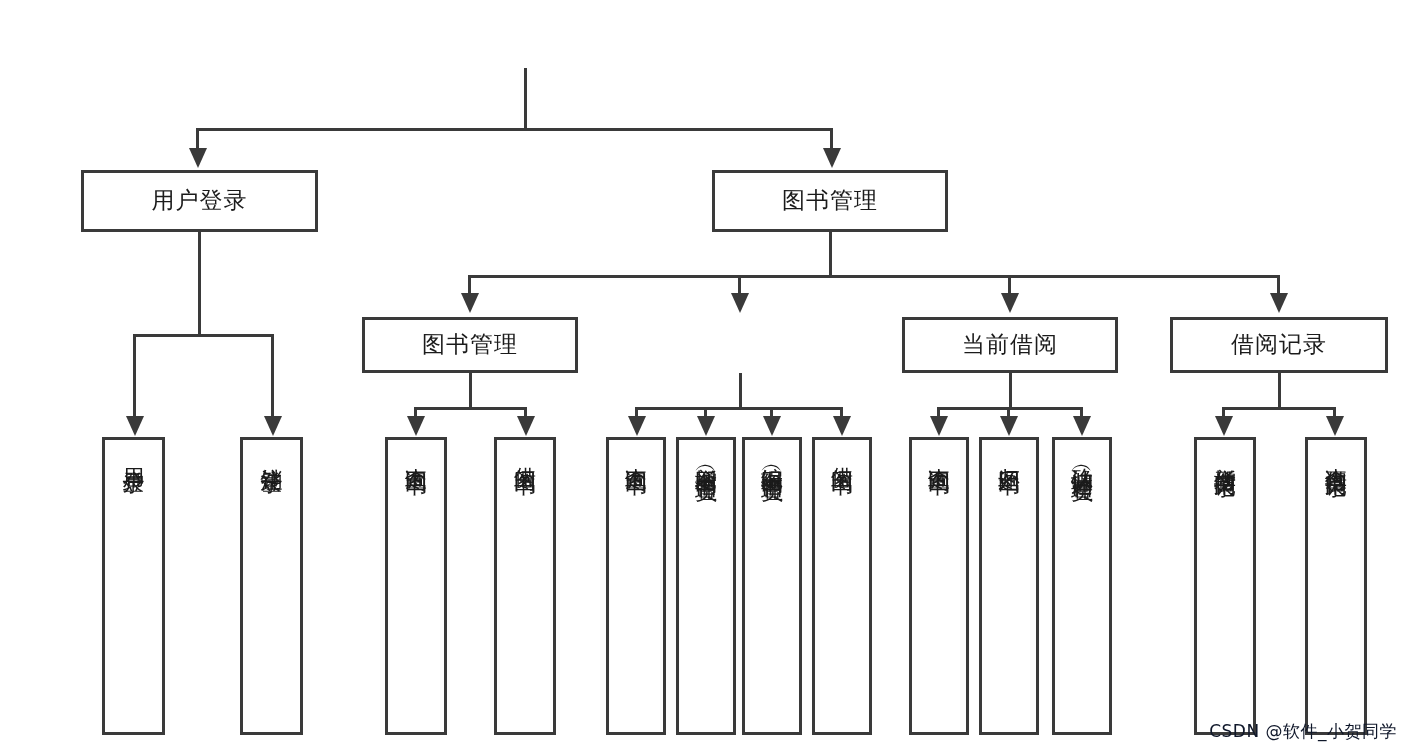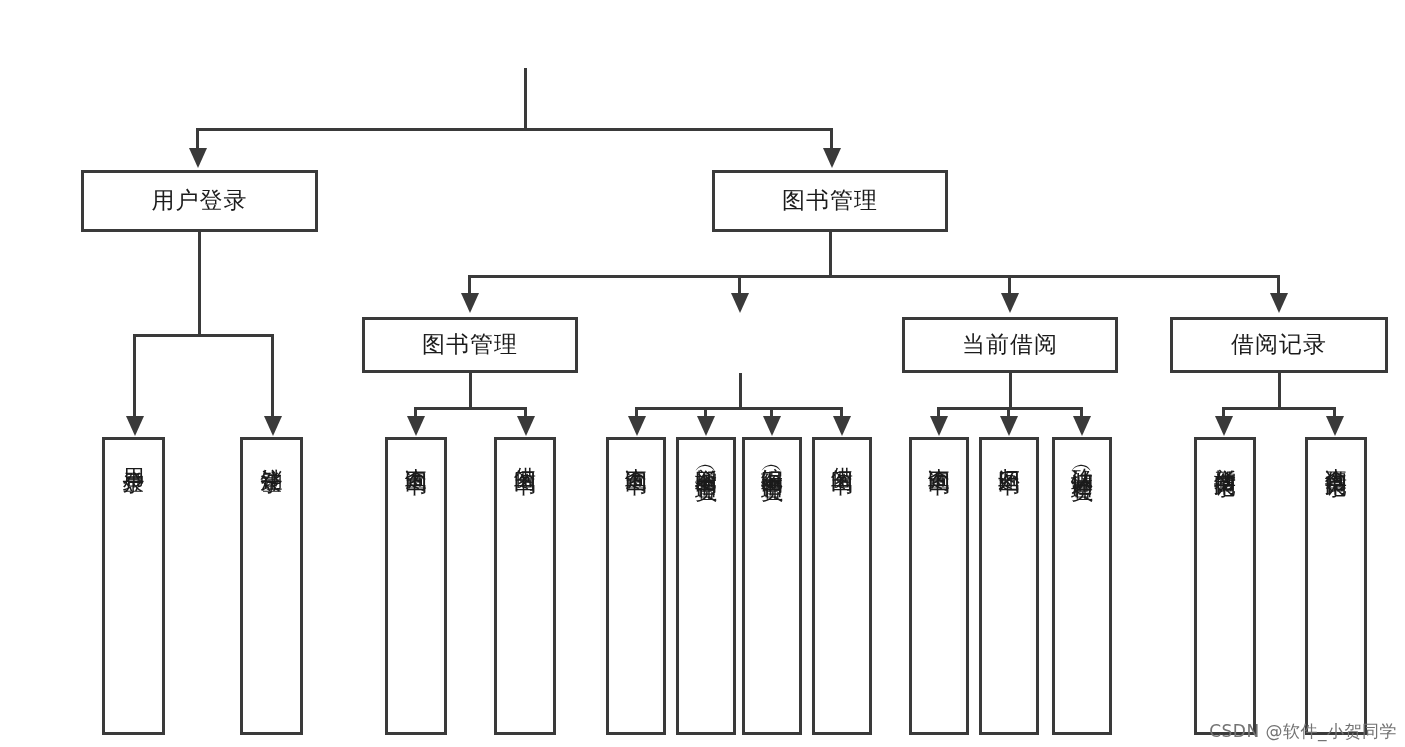--- a/index.html
+++ b/index.html
@@ -65,21 +65,21 @@
     border-left: 9px solid transparent;
     border-right: 9px solid transparent;
     border-top: 20px solid #3a3a3a;
   }
   
   #watermark {
     position: absolute;
     right: 8px;
     bottom: 4px;
     font-size: 17px;
-    color: #737373;
+    color: #0f172a;
     white-space: nowrap;
     letter-spacing: 0.5px;
   }
 </style>
 </head>
 <body>
 
 <div id="canvas">
 
 

